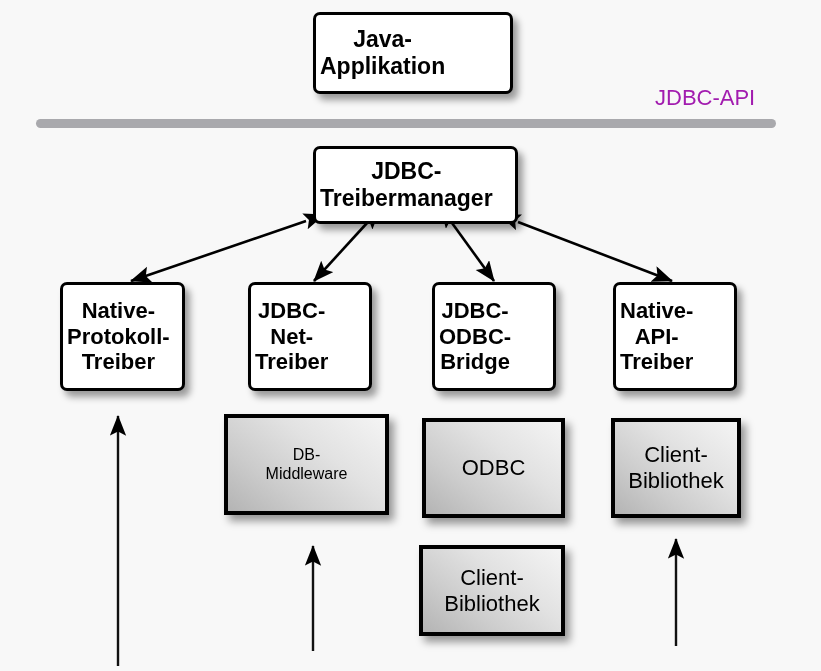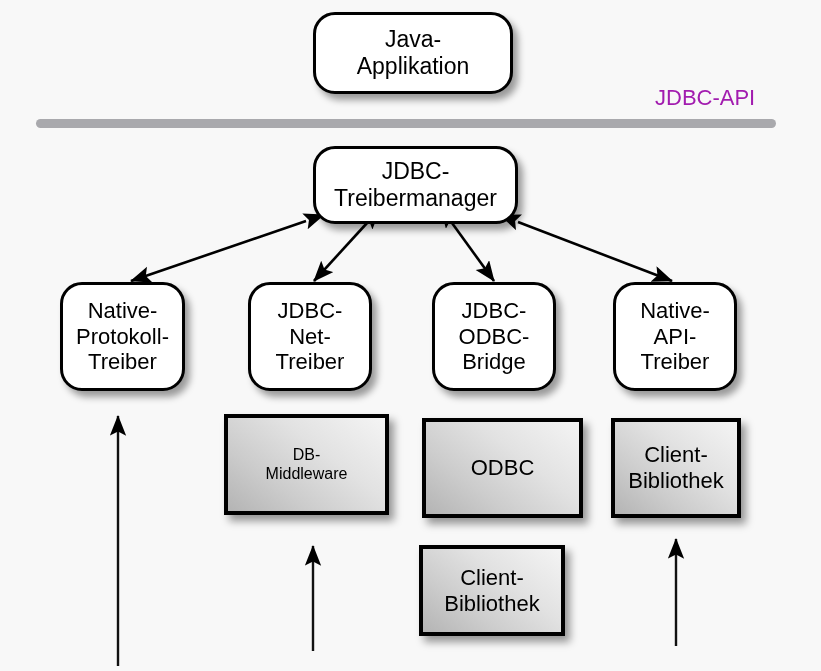--- a/index.html
+++ b/index.html
@@ -15,29 +15,29 @@
     overflow: hidden;
     font-family: "Liberation Sans", sans-serif;
   }
 
   
   .node {
     position: absolute;
     box-sizing: border-box;
     background: #ffffff;
     border: 3.5px solid #000000;
-    border-radius: 22px;
+    border-radius: 7px;
     display: flex;
     align-items: center;
-    justify-content: center;
     text-align: center;
     color: #000000;
     line-height: 1.16;
     box-shadow: 5px 6px 7px rgba(0,0,0,0.38);
     z-index: 6;
+    font-weight: bold;
   }
   .node .lbl {
     display: block;
     white-space: pre-line;
     padding: 0 4px;
   }
 
   
   .gbox {
     position: absolute;
@@ -153,21 +153,21 @@
     <span class="lbl">Native-
 API-
 Treiber</span>
   </div>
 
   <div class="gbox" style="left:224px; top:414px; width:165px; height:101px; font-size:16px;">
     <span class="lbl">DB-
 Middleware</span>
   </div>
 
-  <div class="gbox" style="left:422px; top:418px; width:161px; height:100px; font-size:22px;">
+  <div class="gbox" style="left:422px; top:418px; width:143px; height:100px; font-size:22px;">
     <span class="lbl">ODBC</span>
   </div>
 
   <div class="gbox" style="left:611px; top:418px; width:130px; height:100px; font-size:22px;">
     <span class="lbl">Client-
 Bibliothek</span>
   </div>
 
   <div class="gbox" style="left:419px; top:545px; width:146px; height:91px; font-size:22px;">
     <span class="lbl">Client-

